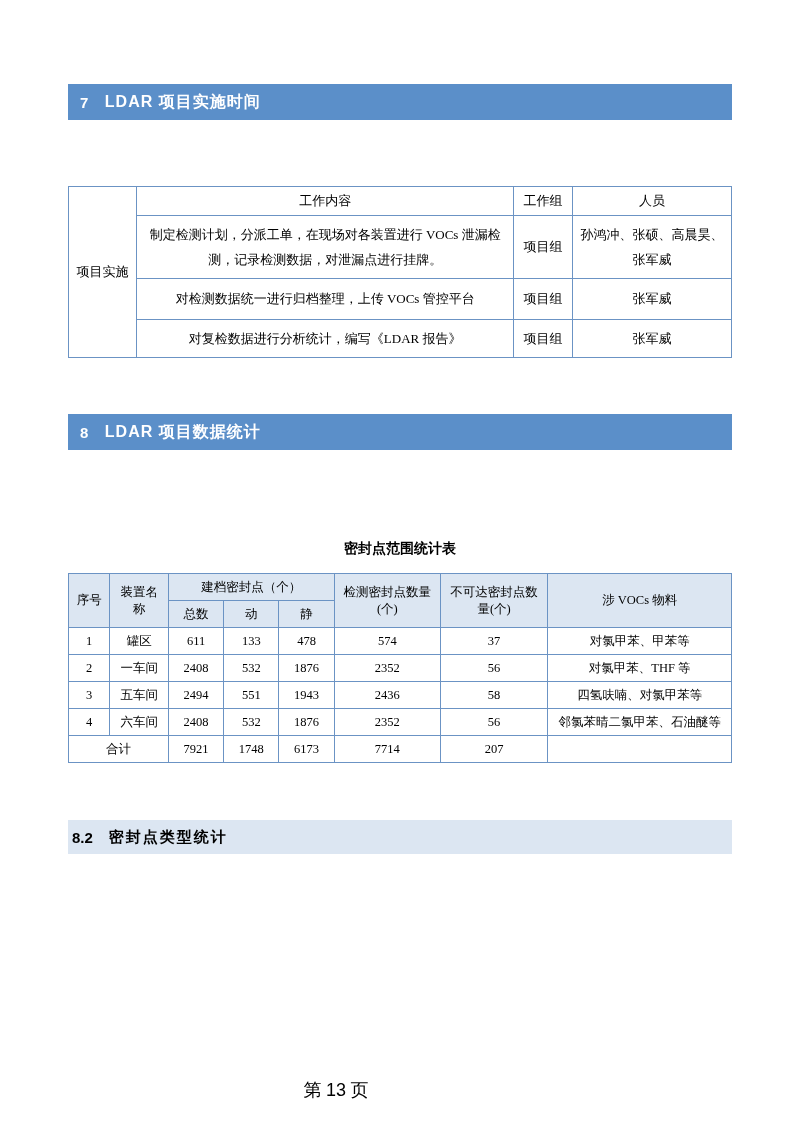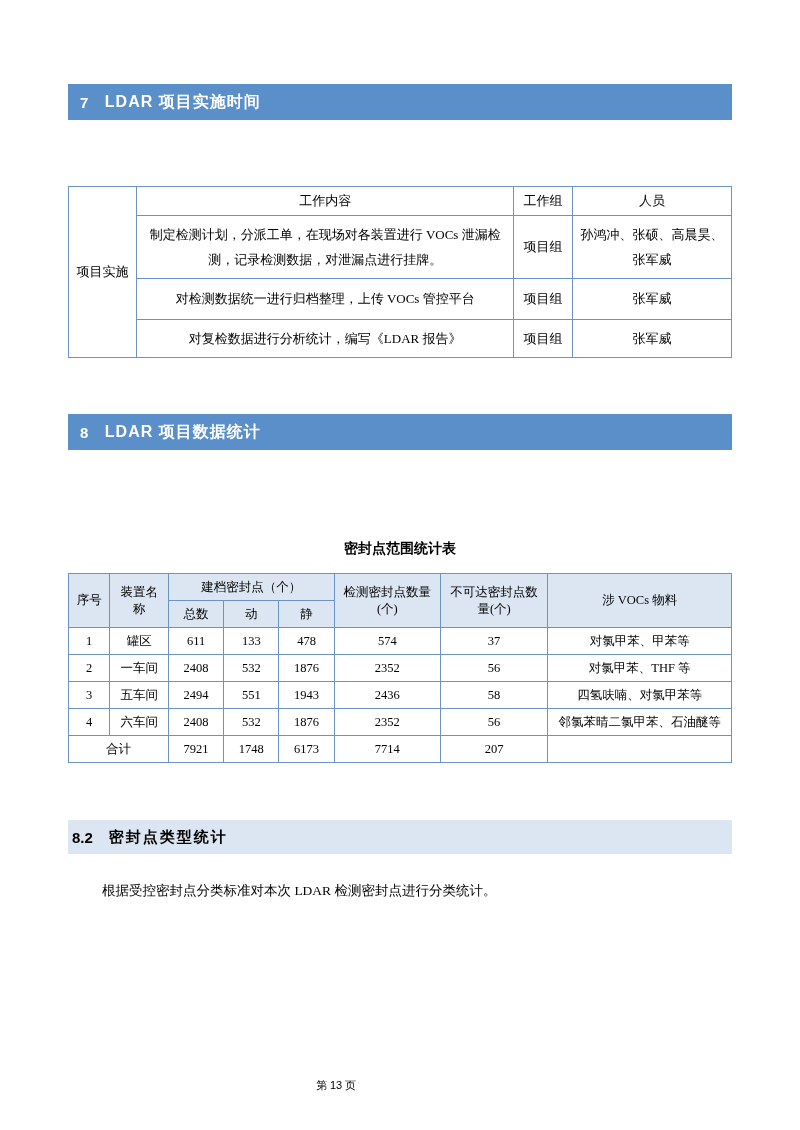--- a/index.html
+++ b/index.html
@@ -125,21 +125,21 @@
     font-weight: bold;
     font-size: 14px;
   }
   
   .footer {
     position: absolute;
     left: 0;
     top: 1078px;
     width: 672px;
     text-align: center;
-    font-size: 11px;
+    font-size: 18px;
     font-family: "Liberation Serif", serif;
   }
   .footer .pg-num { font-family: "Liberation Sans", sans-serif; }
 </style>
 </head>
 <body>
 
 <div class="page">
 
   <div class="section-bar" style="top:84px;">
@@ -251,23 +251,20 @@
         <td></td>
       </tr>
     </tbody>
   </table>
 
   <div class="subsection" style="top:820px;">
     <span class="sub-num">8.2</span>
     <span class="sub-title">密封点类型统计</span>
   </div>
 
-  <div class="para" style="left:68px; top:878px; width:664px;">
-    <span class="indent"></span><span>根据受控密封点分类标准对本次 LDAR 检测密封点进行分类统计。</span>
-  </div>
 
   <div class="footer">
     <span>第</span>
     <span class="pg-num">13</span>
     <span>页</span>
   </div>
 
 </div>
 
 </body></html>

